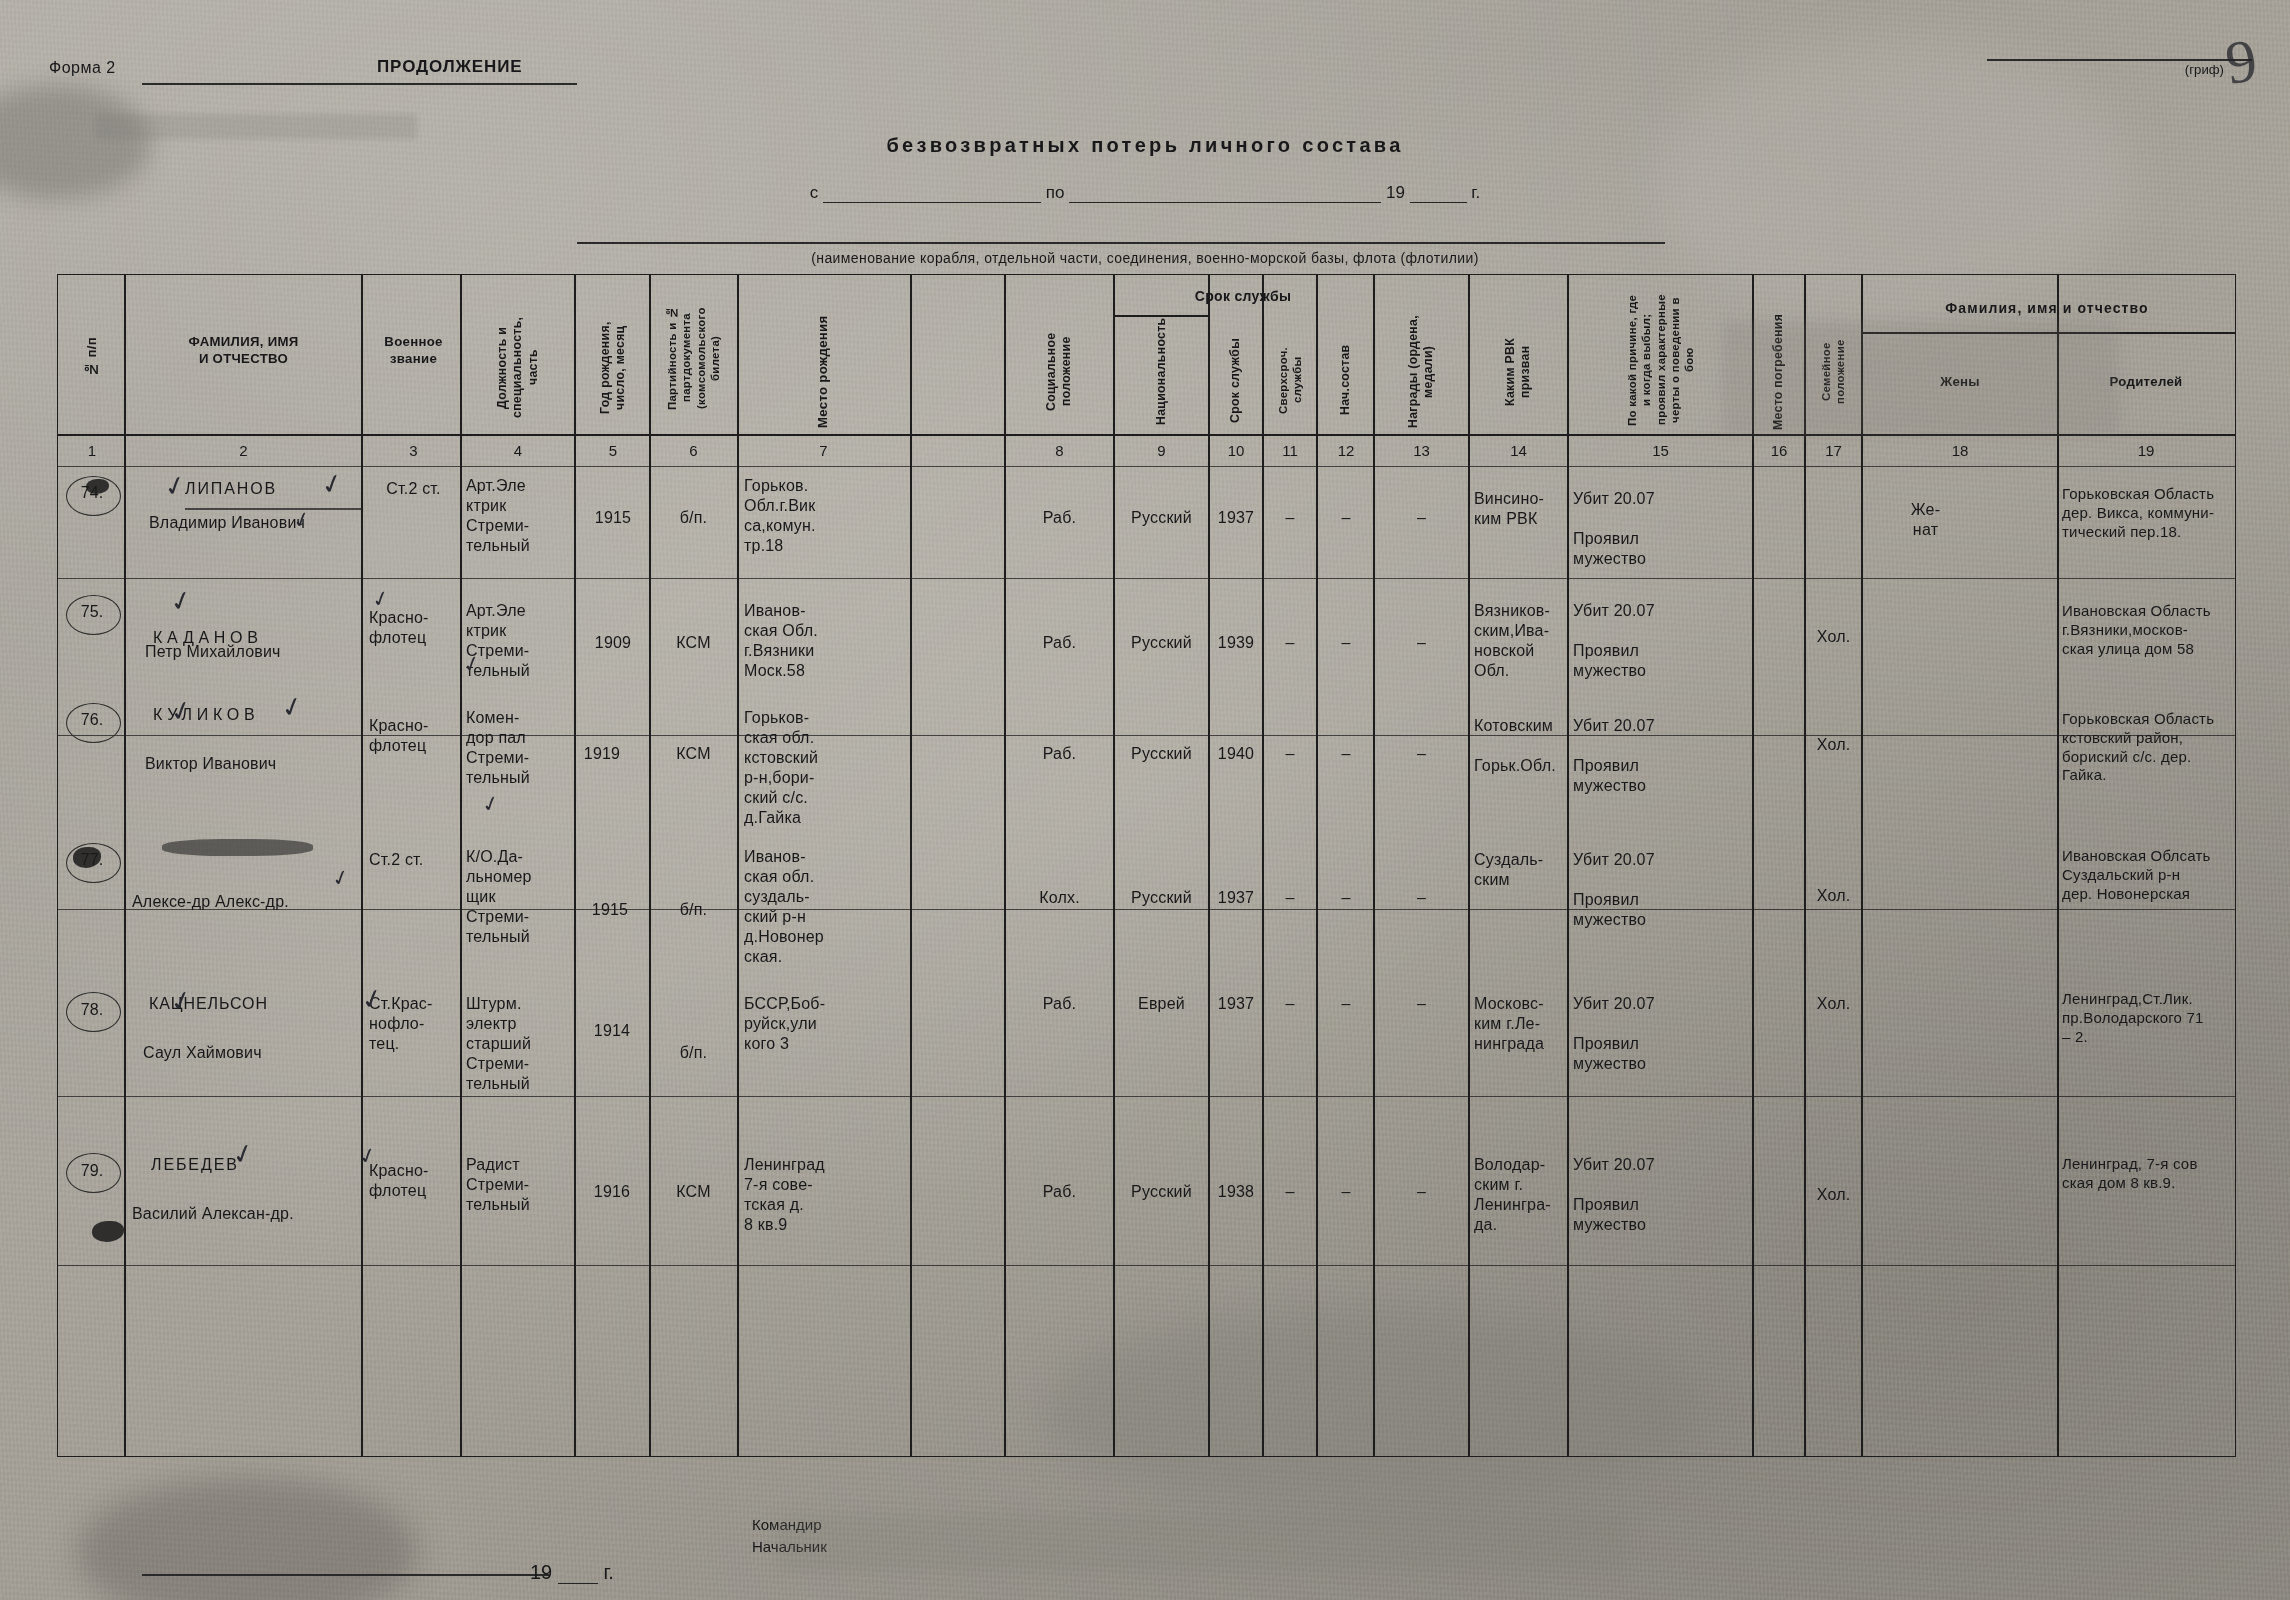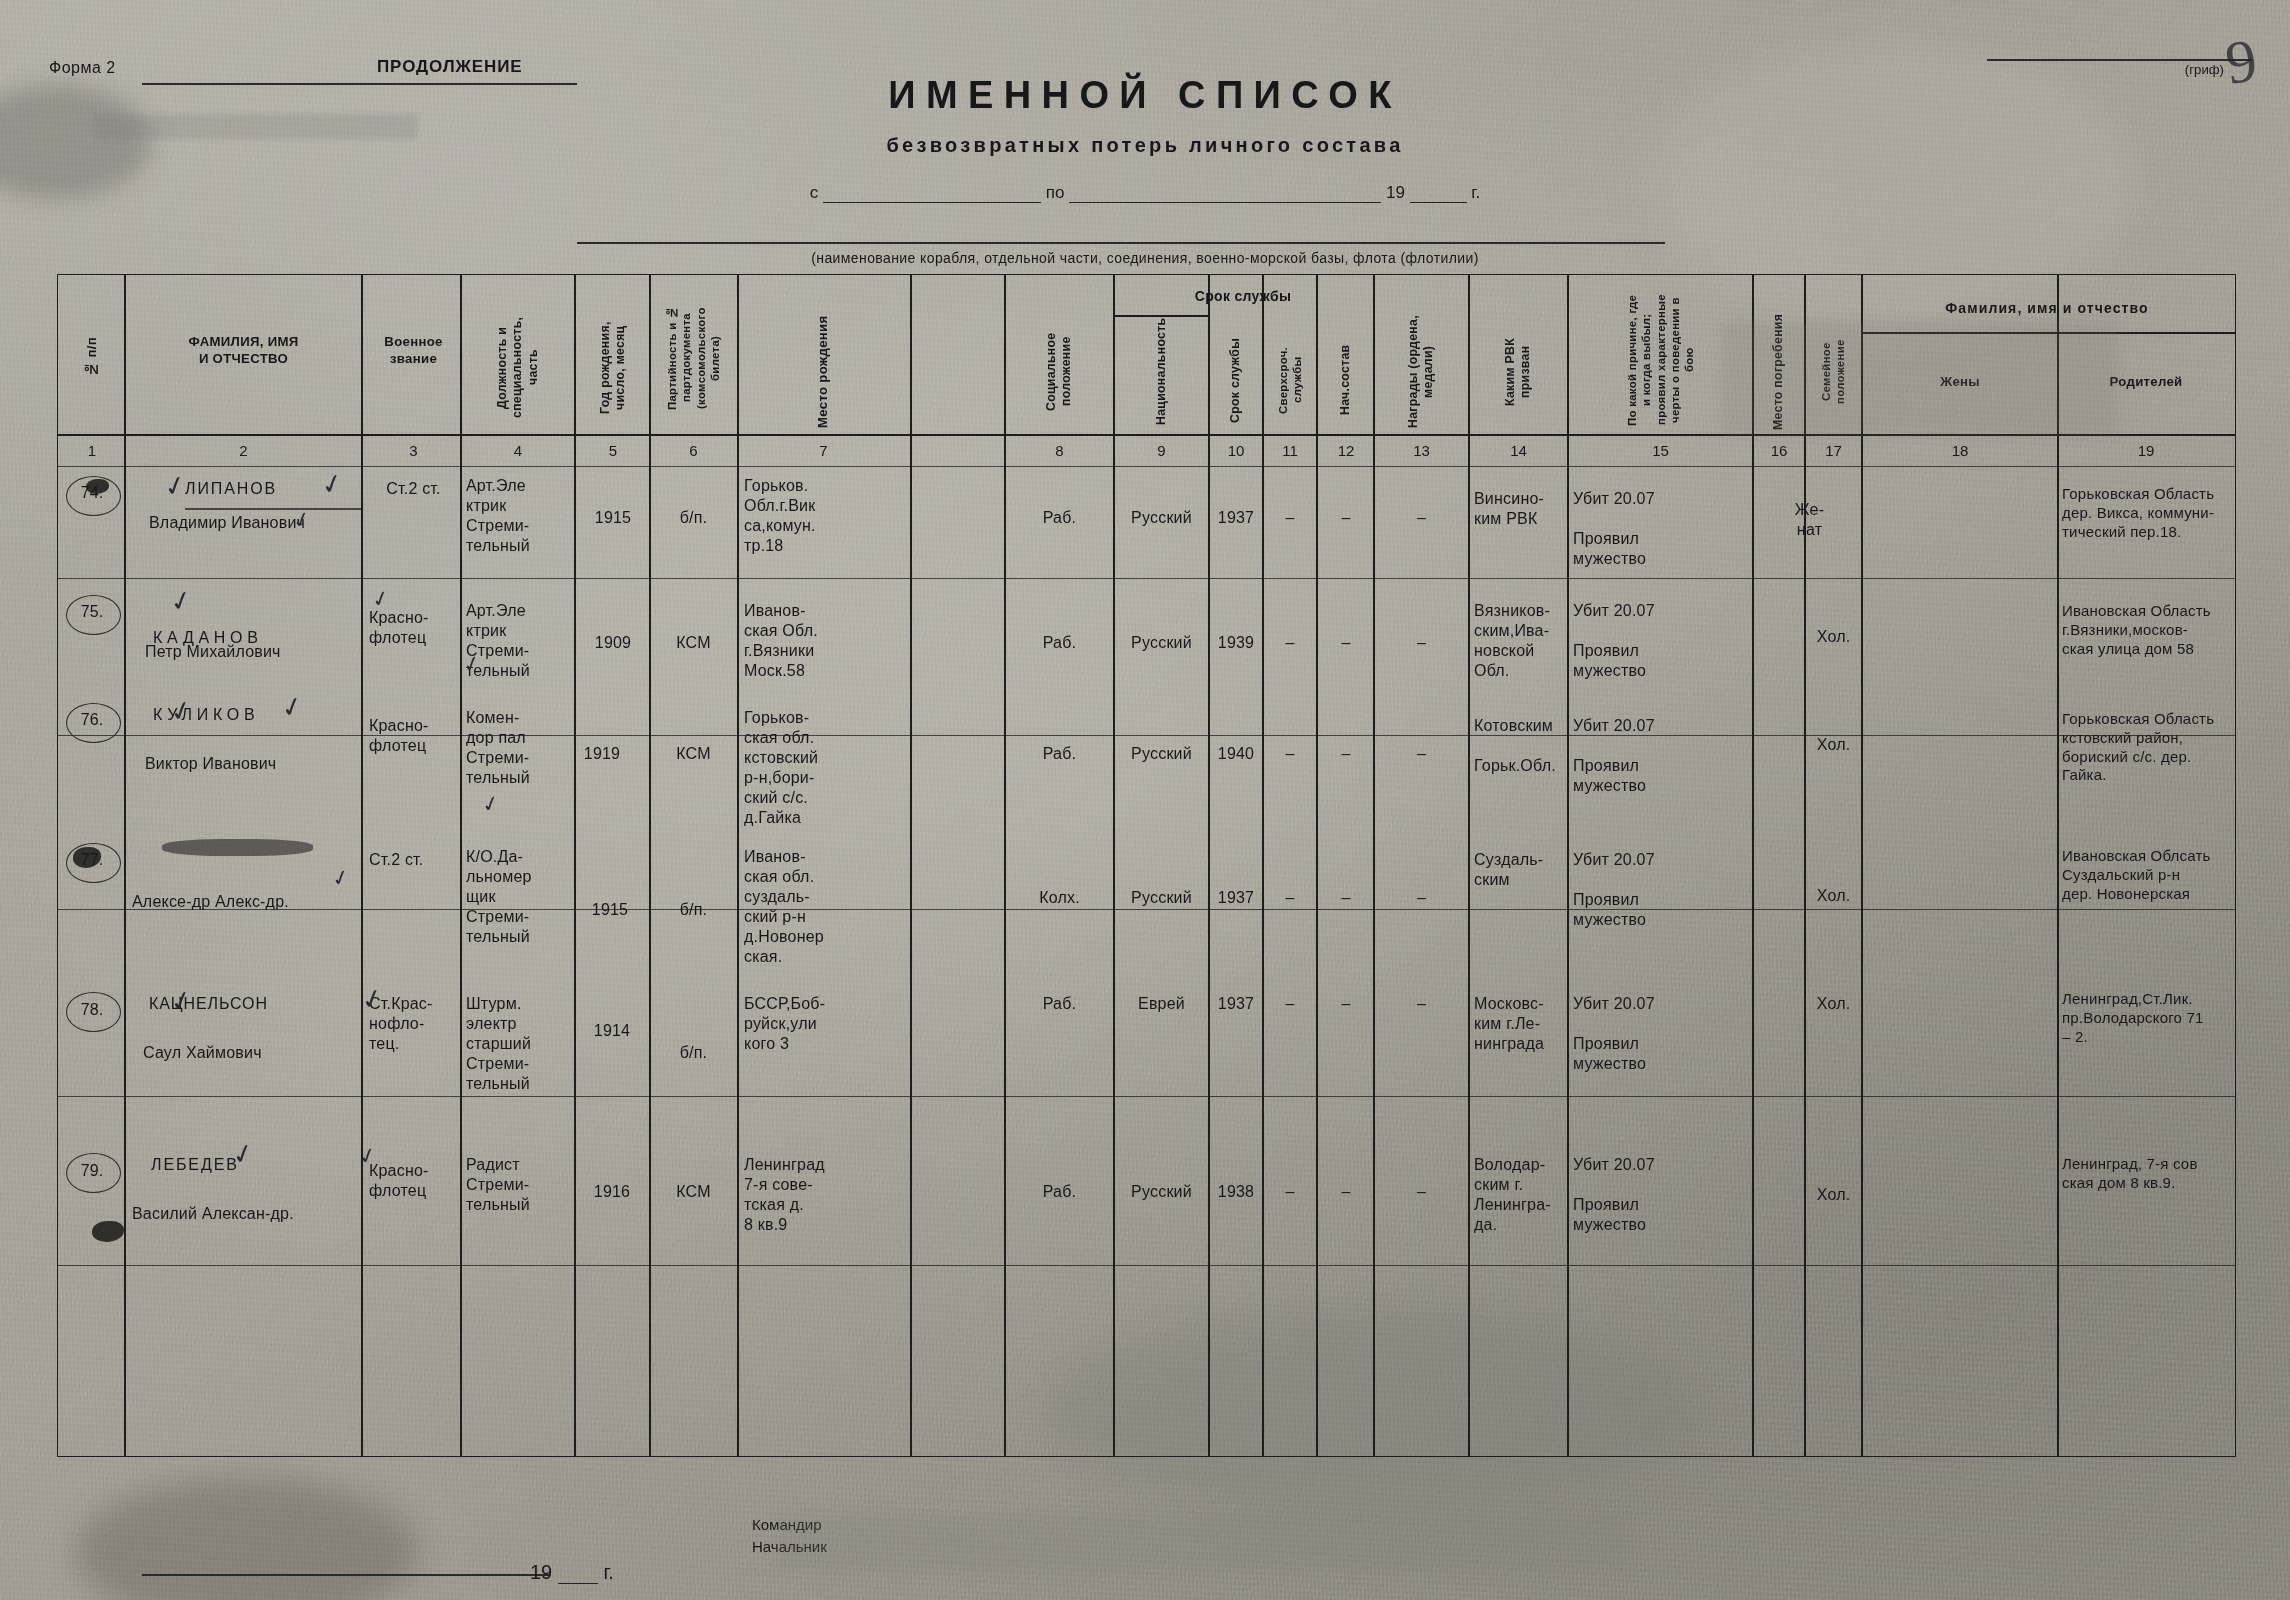--- a/index.html
+++ b/index.html
@@ -84,21 +84,20 @@
 
 <div class="doc">
 
   <div class="form-no">Форма 2</div>
   <div class="contin-line"></div>
   <div class="contin">ПРОДОЛЖЕНИЕ</div>
   <div class="grif-line"></div>
   <div class="grif">(гриф)</div>
   <div class="pagenum">9</div>
 
-  <div class="title">ИМЕННОЙ СПИСОК</div>
   <div class="subtitle">безвозвратных потерь личного состава</div>
 
   <div class="daterow">
     <span>с</span>
     <span class="u" style="width:218px"></span>
     <span>по</span>
     <span class="u" style="width:312px"></span>
     <span>19</span>
     <span class="u" style="width:57px"></span>
     <span>г.</span>
@@ -239,21 +238,21 @@
     <div class="cell c" style="left:1206px;top:233px;width:52px;">–</div>
     <div class="cell c" style="left:1260px;top:233px;width:56px;">–</div>
     <div class="cell c" style="left:1317px;top:233px;width:93px;">–</div>
     <div class="cell" style="left:1416px;top:214px;width:97px;">Винсино-
 ким РВК</div>
     <div class="cell" style="left:1515px;top:214px;width:183px;">Убит 20.07
 
 Проявил
 мужество</div>
     <div class="cell c" style="left:1696px;top:233px;width:50px;"></div>
-    <div class="cell c" style="left:1724px;top:225px;width:55px;">Же-
+    <div class="cell c" style="left:1840px;top:225px;width:55px;">Же-
 нат</div>
     <div class="cell" style="left:1808px;top:214px;width:189px;"></div>
     <div class="cell" style="left:2004px;top:210px;width:180px;font-size:15px;">Горьковская Область
 дер. Викса, коммуни-
 тический пер.18.</div>
     <div class="check" style="left:106px;top:195px;">✓</div>
     <div class="check" style="left:263px;top:193px;">✓</div>
     <div class="check" style="left:235px;top:233px;font-size:21px;">✓</div>
     <div class="blot" style="left:28px;top:204px;width:23px;height:15px;"></div>
 

